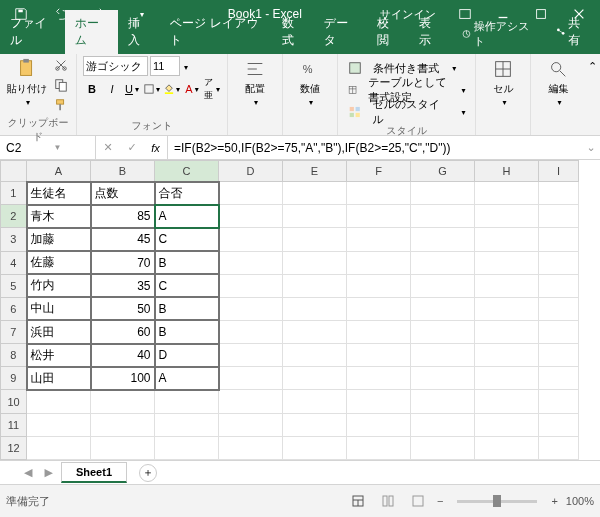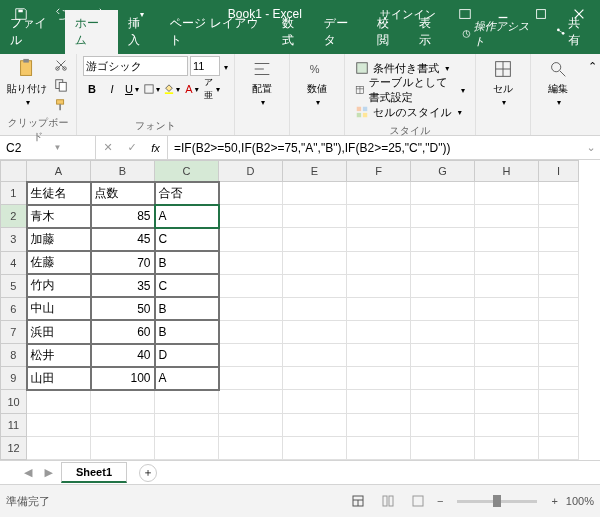--- a/index.html
+++ b/index.html
@@ -6,35 +6,35 @@
 body { width: 600px; height: 517px; background: #fff; font-size: 11px; overflow: hidden; display: flex; flex-direction: column; }
 .titlebar { background: #217346; color: #fff; height: 28px; display: flex; align-items: center; padding: 0 4px; }
 .titlebar .qat { display: flex; gap: 6px; align-items: center; }
 .titlebar .title { flex: 1; text-align: center; font-size: 12px; }
 .titlebar .win { display: flex; gap: 4px; align-items: center; }
 .titlebar svg, .titlebar .ico { width: 14px; height: 14px; fill: #fff; }
 .titlebar .btn { width: 34px; height: 28px; display: flex; align-items: center; justify-content: center; cursor: pointer; }
 .tabs { background: #217346; display: flex; color: #fff; font-size: 12px; height: 26px; align-items: flex-end; }
 .tab { padding: 5px 10px; cursor: pointer; }
 .tab.active { background: #f3f3f3; color: #217346; }
-.tab.tell { display: flex; align-items: center; gap: 2px; font-size: 11px; font-style: italic; }
+.tab.tell { display: flex; align-items: center; gap: 2px; font-size: 11px; }
 .tab.share { margin-left: auto; display:flex; align-items:center; gap:3px;}
 .ribbon { background: #f3f3f3; border-bottom: 1px solid #d4d4d4; height: 82px; display: flex; }
 .rgroup { border-right: 1px solid #e0e0e0; padding: 2px 6px 0; display: flex; flex-direction: column; position: relative; }
 .rgroup .label { font-size: 10px; color: #666; text-align: center; padding: 2px 0; margin-top: auto; }
 .rgroup .body { flex: 1; display: flex; gap: 4px; align-items: flex-start; }
 .bigbtn { display: flex; flex-direction: column; align-items: center; width: 42px; padding-top: 2px; cursor: pointer; font-size: 10px; gap: 2px;}
 .bigbtn svg { width: 22px; height: 22px; }
 .fontrow { display: flex; gap: 2px; align-items: center; }
 .fontsel { border: 1px solid #c0c0c0; background: #fff; height: 20px; font-size: 11px; padding: 0 2px; }
-.fontsel.name { width: 105px; }
+.fontsel.name { width: 65px; }
 .fontsel.size { width: 30px; }
 .minibtn { width: 18px; height: 18px; border: 1px solid transparent; display: flex; align-items: center; justify-content: center; cursor: pointer; font-size: 11px; }
 .stylesbody { display: flex; flex-direction: column; gap: 2px; font-size: 11px; padding-top: 2px;}
-.styleitem { display: flex; align-items: center; gap: 4px; height: 20px; cursor: pointer; padding: 0 4px;}
+.styleitem { display: flex; align-items: center; gap: 11px; height: 20px; cursor: pointer; padding: 0 4px;}
 .styleitem svg { width: 14px; height: 14px; }
 .collapse { width: 20px; display: flex; align-items: flex-start; justify-content: center; padding-top: 6px; cursor: pointer; }
 .namebar { height: 24px; border-bottom: 1px solid #d4d4d4; display: flex; align-items: center; background: #fff; }
 .namebox { width: 96px; border-right: 1px solid #d4d4d4; height: 100%; display: flex; align-items: center; padding: 0 6px; font-size: 12px; gap: 12px;}
 .namebox span { flex: 1; }
 .fxarea { display: flex; align-items: center; flex: 1; height: 100%; }
 .fxbtn { width: 24px; text-align: center; color: #999; cursor: pointer; }
 .fxlabel { width: 24px; font-style: italic; text-align: center; border-right: 1px solid #d4d4d4; height: 100%; display: flex; align-items: center; justify-content: center;}
 .formula { flex: 1; padding: 0 6px; font-size: 12px; }
 .fxexpand { width: 18px; text-align: center; color: #999; cursor: pointer;}

